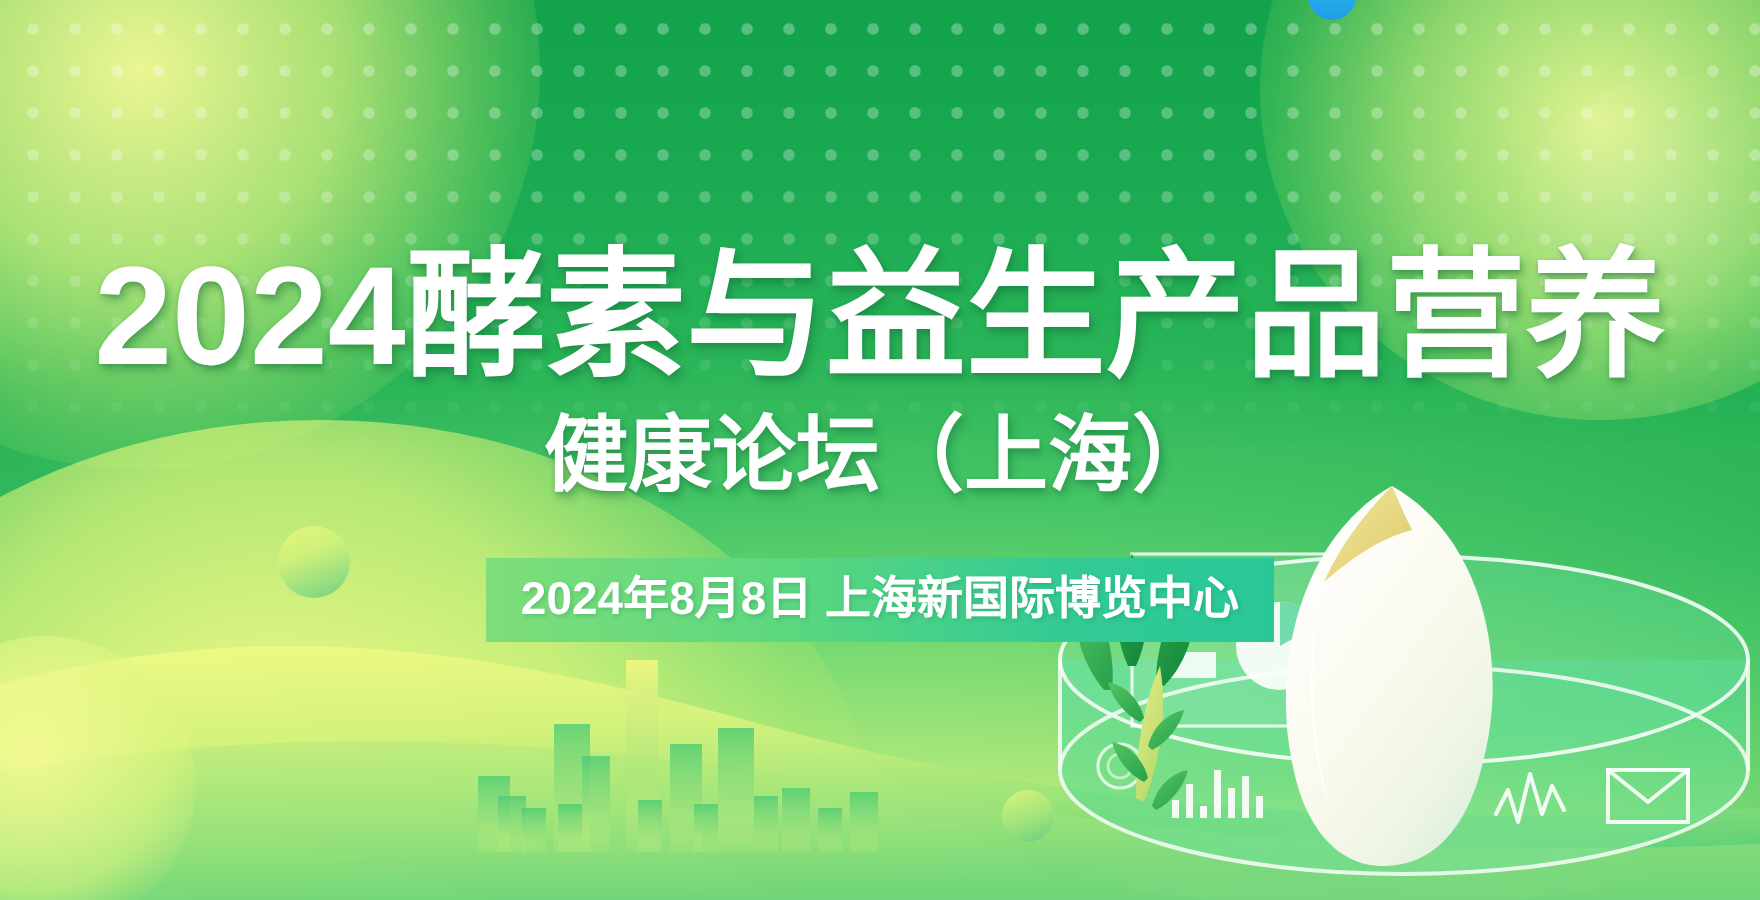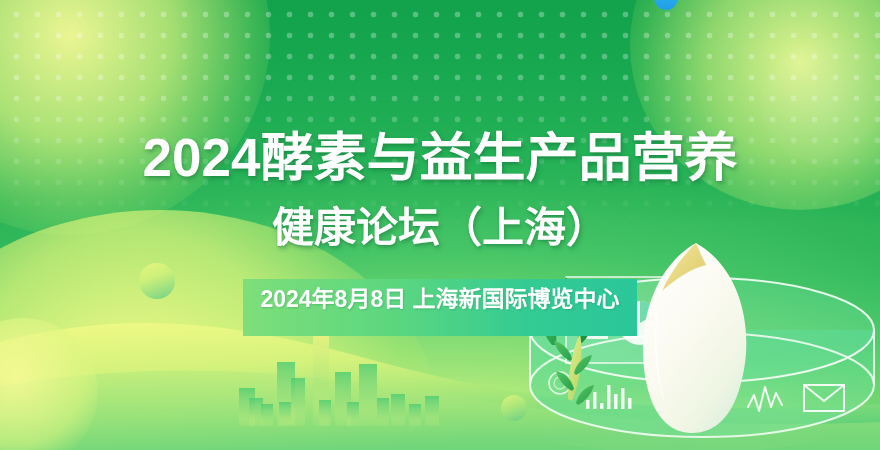--- a/index.html
+++ b/index.html
@@ -136,37 +136,37 @@
     font-weight: bold;
     letter-spacing: 0px;
     text-shadow:
       2px 3px 4px rgba(20,110,55,0.38),
       0 1px 2px rgba(20,110,55,0.30);
     white-space: nowrap;
   }
   .title-line-1 {
     position: absolute;
     top: 128px; left: 0; right: 0;
-    font-size: 53px;
+    font-size: 70px;
     line-height: 60px;
   }
   .title-line-2 {
     position: absolute;
     top: 198px; left: 0; right: 0;
     font-size: 42px;
     line-height: 60px;
   }
   .subtitle-wrap {
     position: absolute;
     top: 279px; left: 0; right: 0;
     text-align: center;
   }
   .subtitle {
     display: inline-block;
-    padding: 5px 17px 22px 17px;
+    padding: 5px 17px 7px 17px;
     background: linear-gradient(90deg, #7ede7a 0%, #5cd77f 38%, #34cb93 72%, #2ac79a 100%);
     color: #ffffff;
     font-size: 23px;
     font-weight: bold;
     line-height: 30px;
     white-space: nowrap;
     text-shadow: 1px 1px 2px rgba(18,110,70,0.25);
   }
 </style>
 </head>

